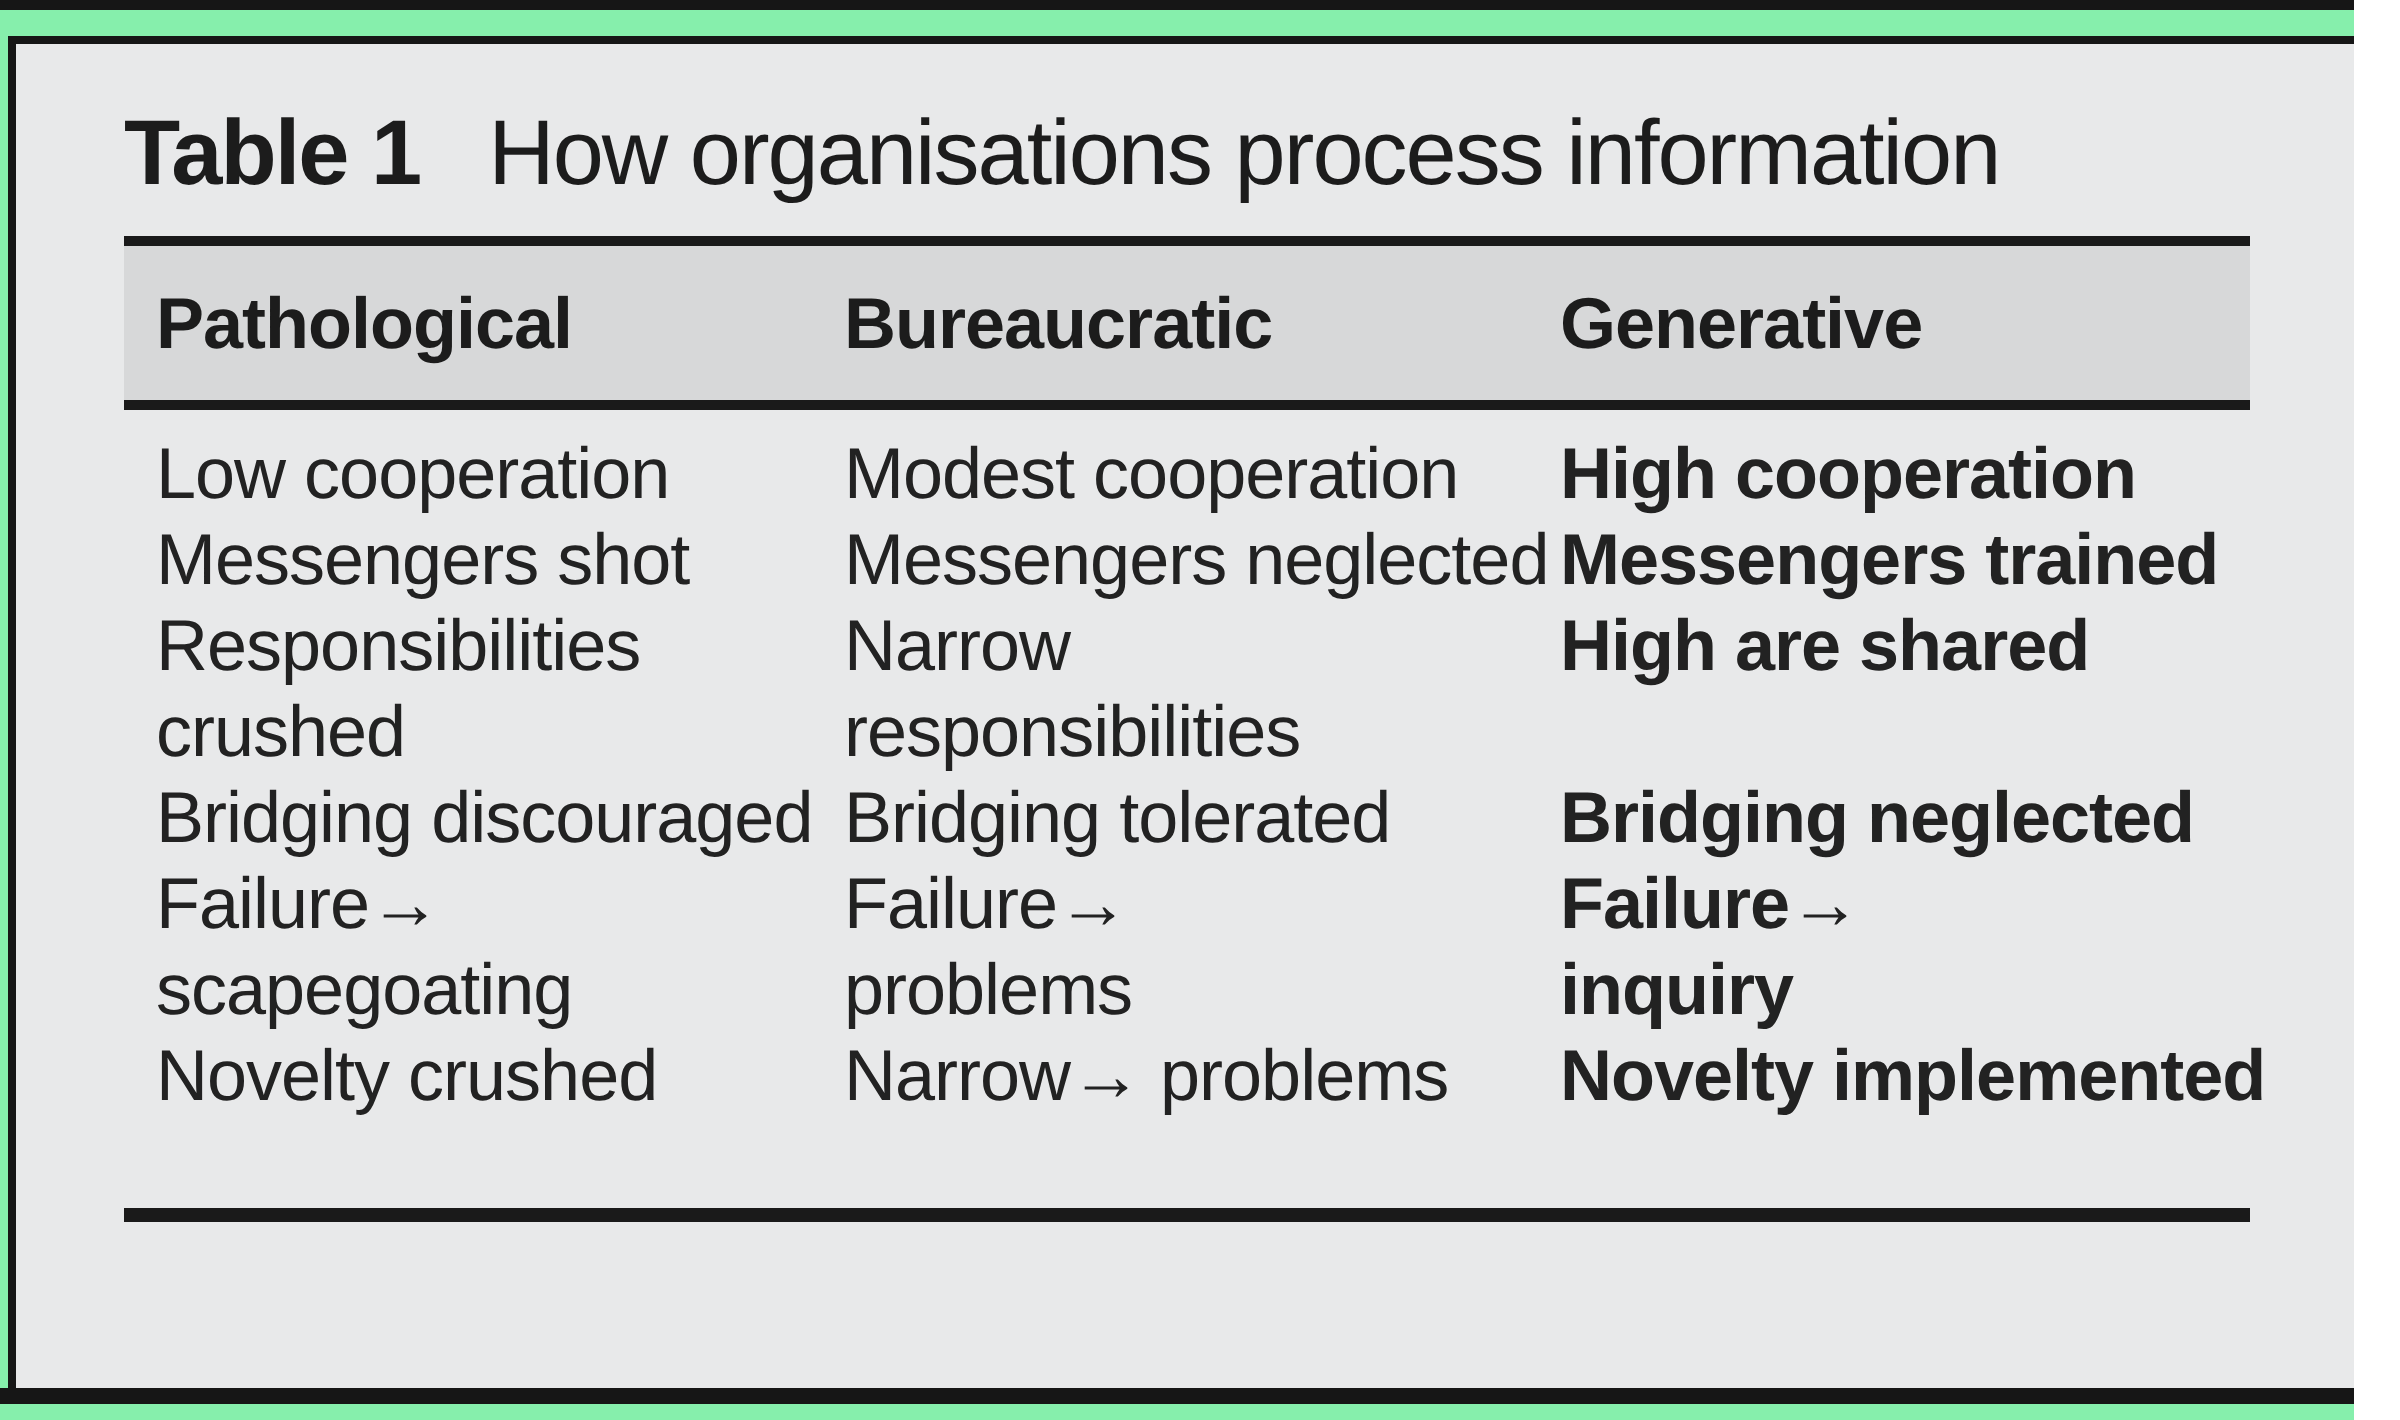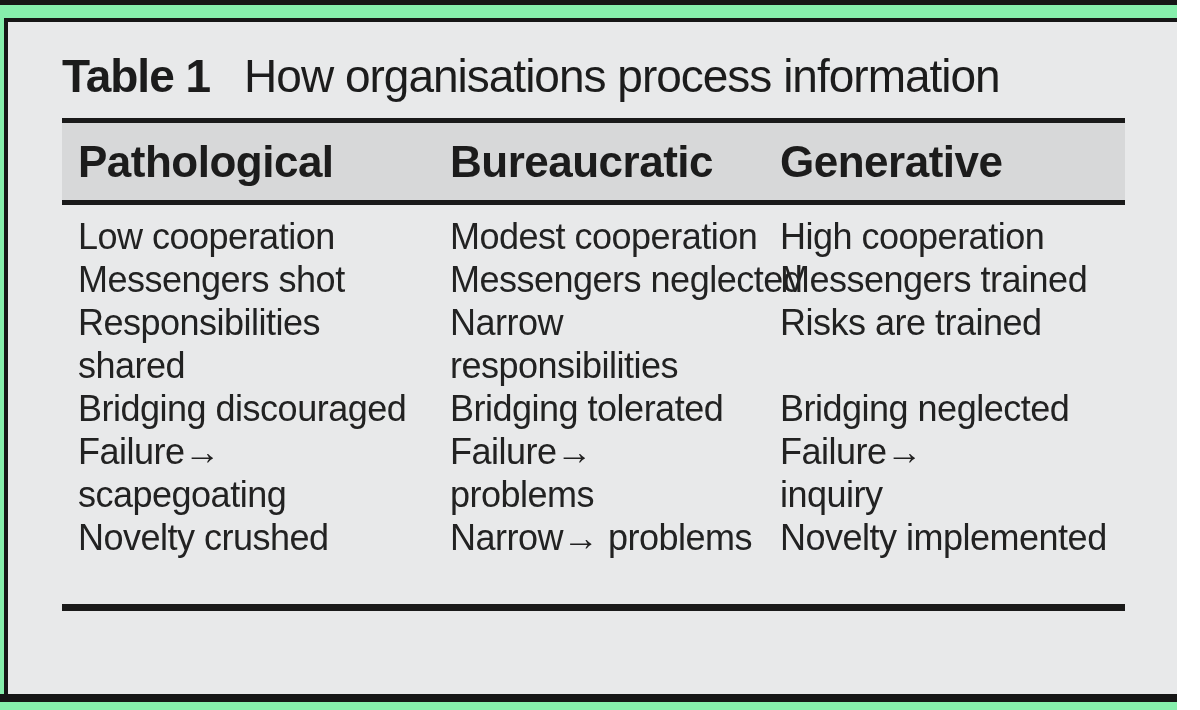--- a/index.html
+++ b/index.html
@@ -52,28 +52,28 @@
     width: 1063px; height: 87px;
     background: #d7d8d9;
     border-top: 5px solid #1a1a1a;
     border-bottom: 5px solid #1a1a1a;
   }
   .header-band .col-head {
     position: absolute;
     top: 50%;
     transform: translateY(-50%);
     font-weight: bold;
-    font-size: 44px;
+    font-size: 36px;
     letter-spacing: -0.5px;
     white-space: nowrap;
     color: #1c1c1c;
   }
   .col-1 { left: 16px; }
-  .col-2 { left: 388px; }
-  .col-3 { left: 718px; }
+  .col-2 { left: 360px; }
+  .col-3 { left: 718px; font-weight: bold; }
   .body-rows {
     position: absolute;
     left: 54px; top: 193px;
     width: 1063px;
   }
   .t-row {
     position: relative;
     height: 43px;
   }
   .t-cell {
@@ -124,25 +124,25 @@
 
       <div class="t-row">
         <span class="t-cell col-1">Messengers shot</span>
         <span class="t-cell col-2">Messengers neglected</span>
         <span class="t-cell col-3">Messengers trained</span>
       </div>
 
       <div class="t-row">
         <span class="t-cell col-1">Responsibilities</span>
         <span class="t-cell col-2">Narrow</span>
-        <span class="t-cell col-3">Risks are trained</span>
+        <span class="t-cell col-3">High are shared</span>
       </div>
 
       <div class="t-row">
-        <span class="t-cell col-1">shared</span>
+        <span class="t-cell col-1">crushed</span>
         <span class="t-cell col-2">responsibilities</span>
         <span class="t-cell col-3"></span>
       </div>
 
       <div class="t-row">
         <span class="t-cell col-1">Bridging discouraged</span>
         <span class="t-cell col-2">Bridging tolerated</span>
         <span class="t-cell col-3">Bridging neglected</span>
       </div>
 

